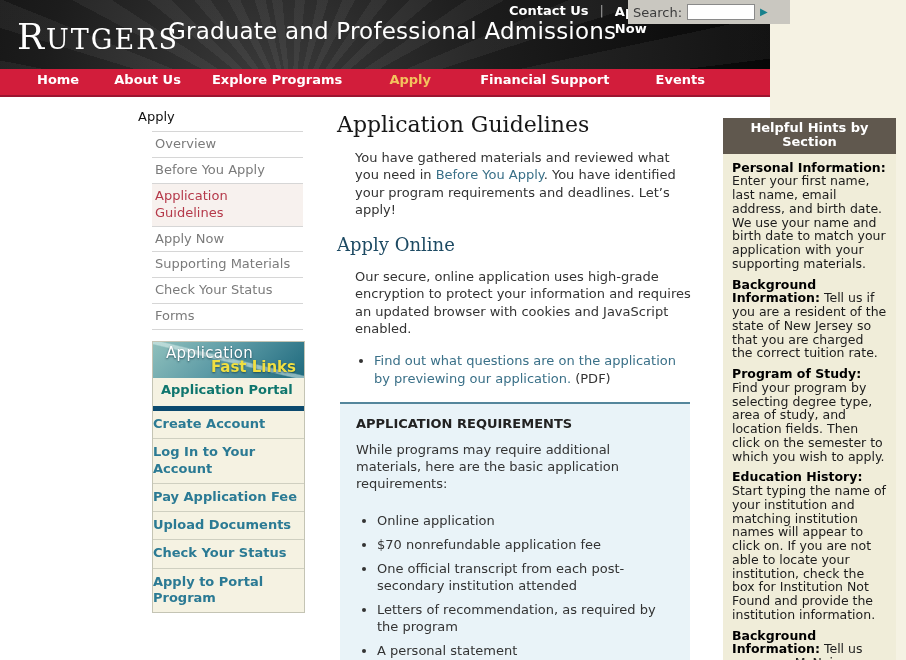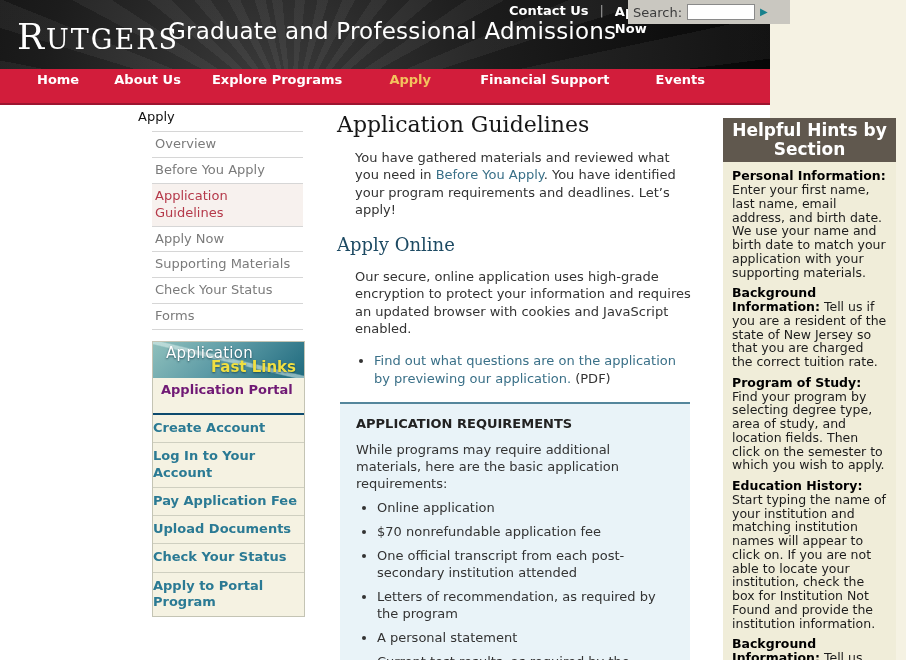--- a/index.html
+++ b/index.html
@@ -44,21 +44,21 @@
     width:68px; height:16px; border:1px solid #8a8a8a; background:#fff;
     font-family:"DejaVu Sans", sans-serif; font-size:11px; padding:0 2px;
   }
   .search-btn {
     border:none; background:transparent; color:#18818d; font-size:10px;
     cursor:pointer; line-height:1; padding:0;
   }
 
   
   .nav {
-    position:absolute; left:0; top:69px; width:770px; height:36px;
+    position:absolute; left:0; top:69px; width:770px; height:28px;
     background:#d21d3b; border-bottom:2px solid #9c1530; white-space:nowrap;
   }
   .nav a {
     display:inline-block; color:#fff; font-size:13px; font-weight:bold;
     text-decoration:none; line-height:22px; vertical-align:top;
   }
   .nav a:nth-child(1) { margin-left:37px; }
   .nav a:nth-child(2) { margin-left:30px; }
   .nav a:nth-child(3) { margin-left:26px; }
   .nav a:nth-child(4) { margin-left:42px; }
@@ -91,22 +91,22 @@
   .fl-title1 {
     position:absolute; left:13px; top:2px; z-index:1; color:#fff; font-size:15px;
     text-shadow:0 1px 2px rgba(0,40,50,0.7); letter-spacing:0.3px;
   }
   .fl-title2 {
     position:absolute; right:8px; bottom:2px; z-index:1; color:#f0df41;
     font-size:15px; font-weight:bold; text-shadow:0 1px 2px rgba(0,40,50,0.6);
   }
   .fl-body { background:#f5f2e2; }
   .fl-portal {
-    display:block; padding:4px 8px 16px; font-size:13px; font-weight:bold; color:#701a75;
-    border-bottom:2px solid #0c4a6e;
+    display:block; padding:4px 8px 9px; font-size:13px; font-weight:bold; color:#0f766e;
+    border-bottom:5px solid #0c4a6e;
   }
   .fl-body a.fl-link {
     display:block; padding:5px 0 6px; font-size:13px; font-weight:bold;
     color:#2b7a94; text-decoration:none; line-height:1.25; border-bottom:1px solid #cfcfc0;
   }
   .fl-body a.fl-link:last-child { border-bottom:none; }
 
   
   .main { position:absolute; left:337px; top:112px; width:358px; }
   .page-title {
@@ -120,28 +120,28 @@
     font-size:18px; color:#1d4a63; margin:16px 0 13px;
   }
   .link-list { margin:0 0 15px 37px; }
   .link-list li { font-size:13px; line-height:1.33; color:#333; }
   .reqbox {
     margin-left:3px; width:350px; background:#e9f3f8;
     border-top:2px solid #54869c; border-bottom:2px solid #54869c;
     padding:12px 16px 4px;
   }
   .reqbox-title { font-size:13px; font-weight:bold; color:#222; margin-bottom:11px; }
-  .reqbox-intro { font-size:13px; line-height:1.3; color:#333; margin-bottom:8px; }
+  .reqbox-intro { font-size:13px; line-height:1.3; color:#333; margin-bottom:21px; }
   .reqbox ul { margin:0 0 0 21px; }
   .reqbox li { font-size:13px; line-height:1.3; color:#333; margin-bottom:7px; }
 
   
   .hints { position:absolute; left:723px; top:118px; width:173px; }
   .hints-header {
-    background:#60584e; color:#fff; font-size:17px; font-weight:bold;
+    background:#60584e; color:#fff; font-size:13px; font-weight:bold;
     text-align:center; line-height:1.1; padding:3px 6px 4px;
   }
   .hints-body {
     background:#f0edd9; padding:7px 9px; min-height:507px;
     font-size:12.5px; line-height:1.1; color:#1c1c1c;
   }
   .hint { margin-bottom:7px; }
   .hint b { color:#000; }
 </style>
 </head>

